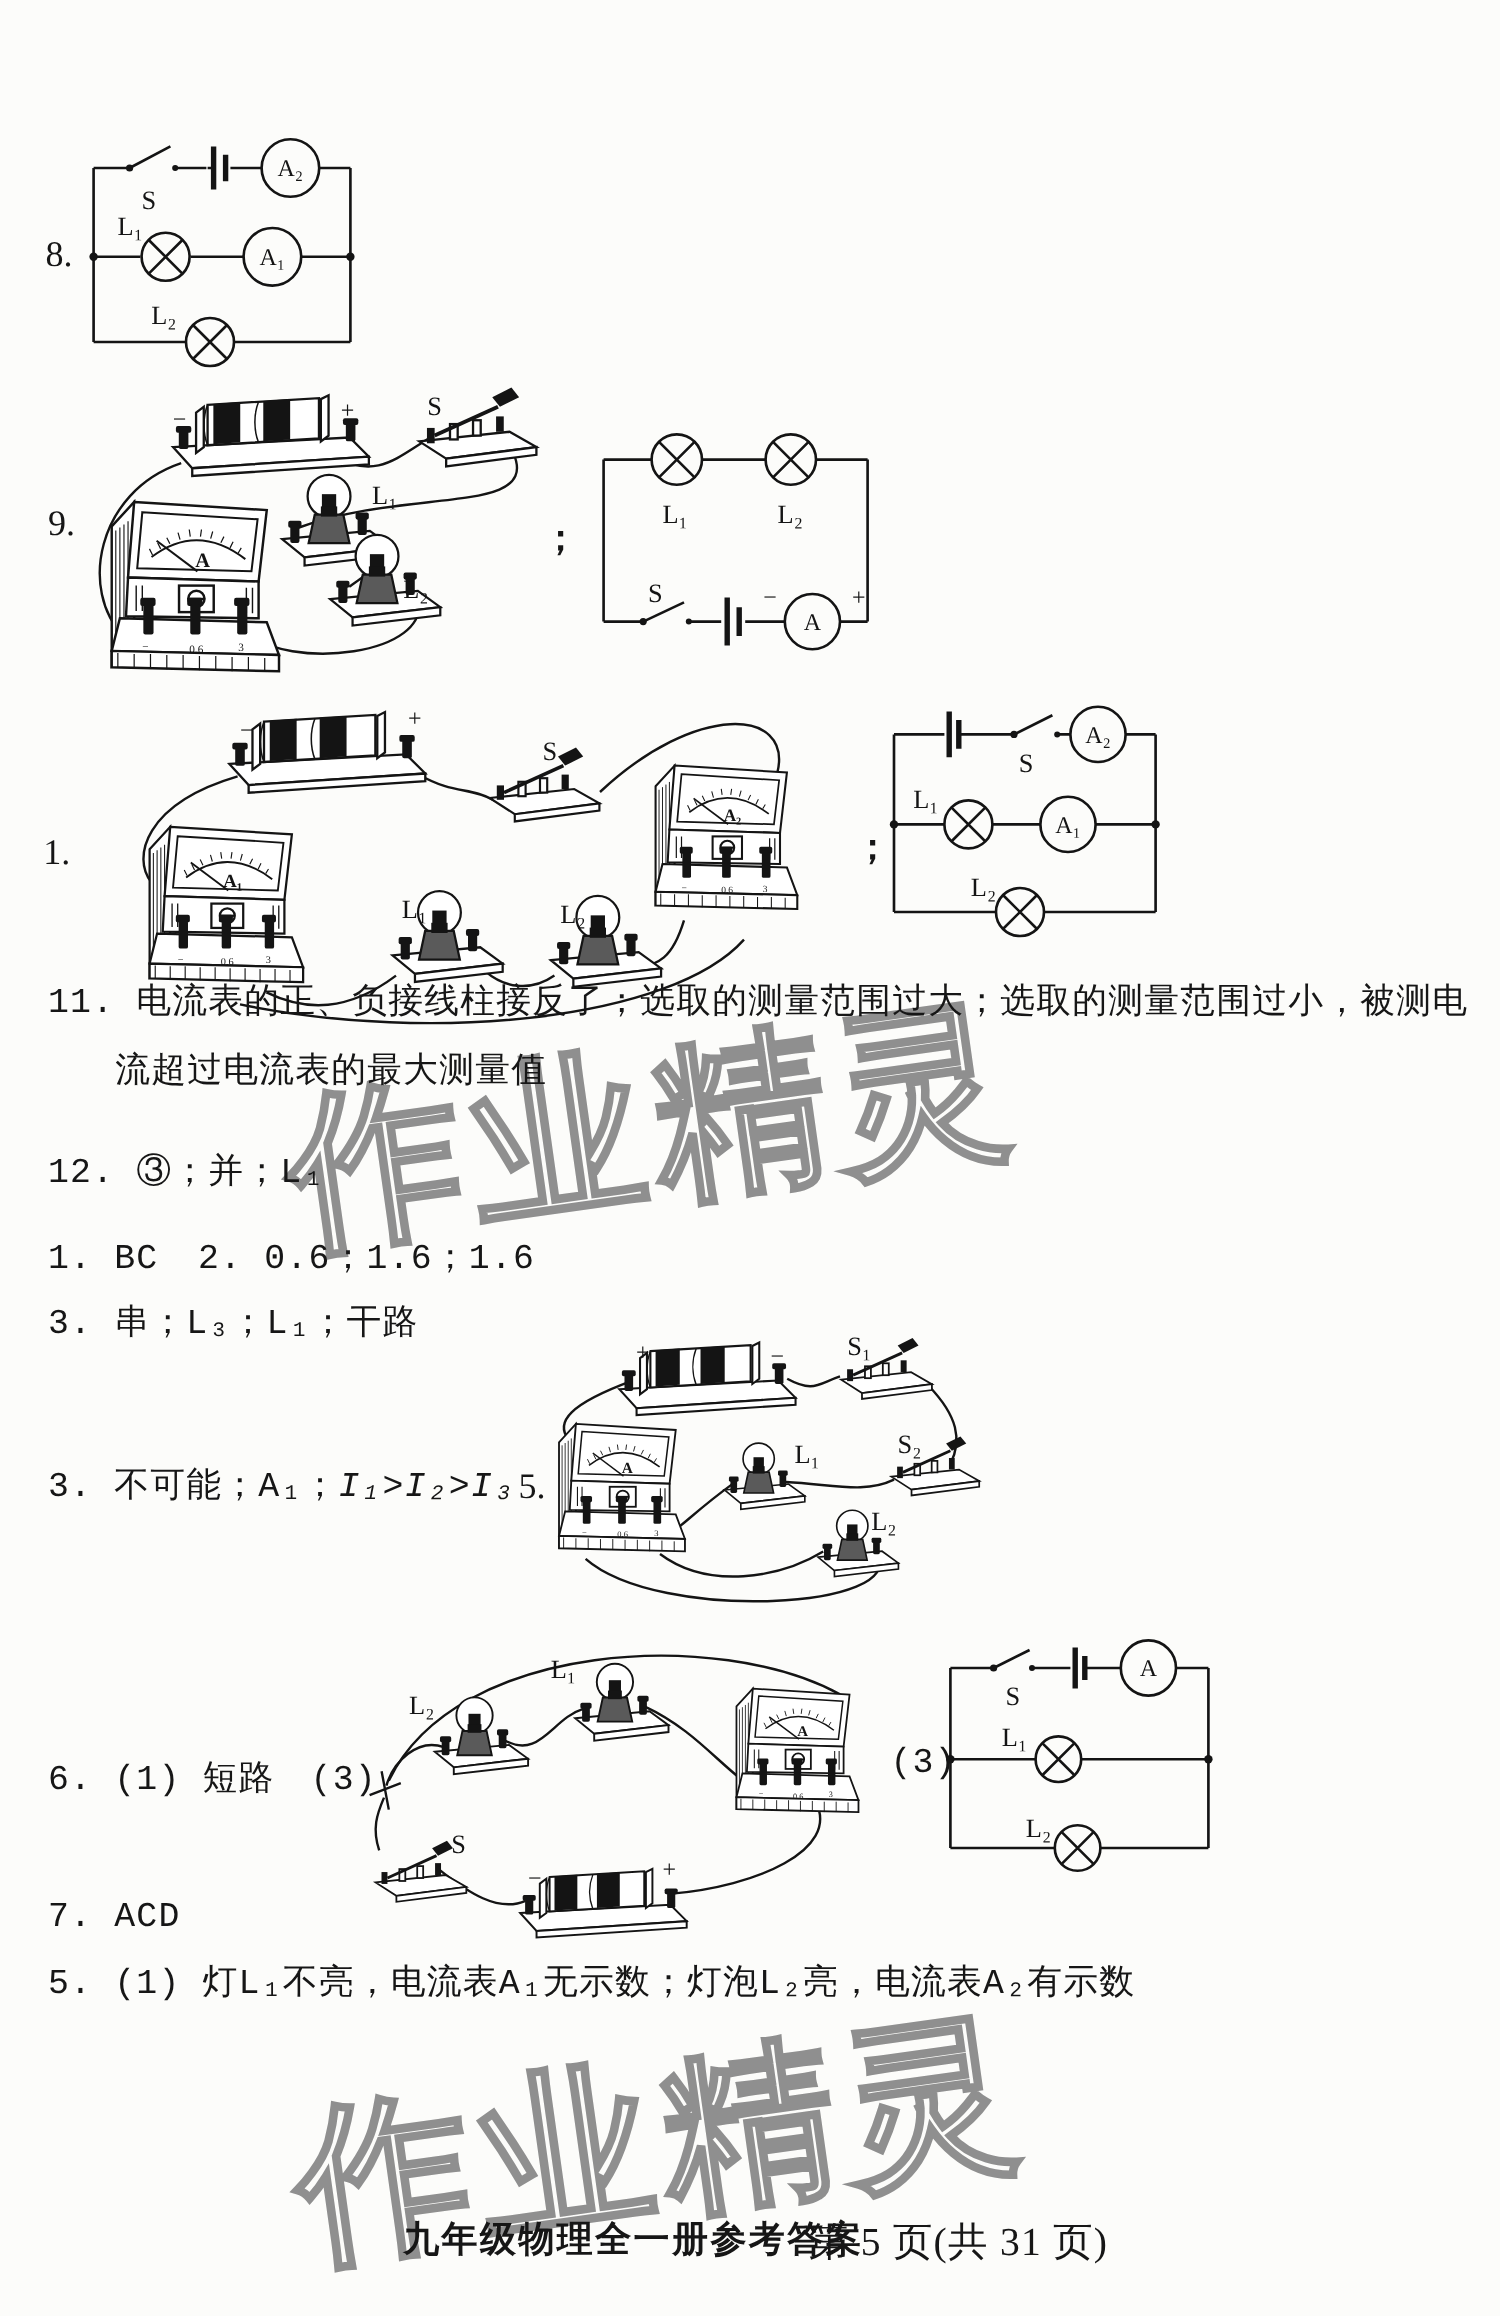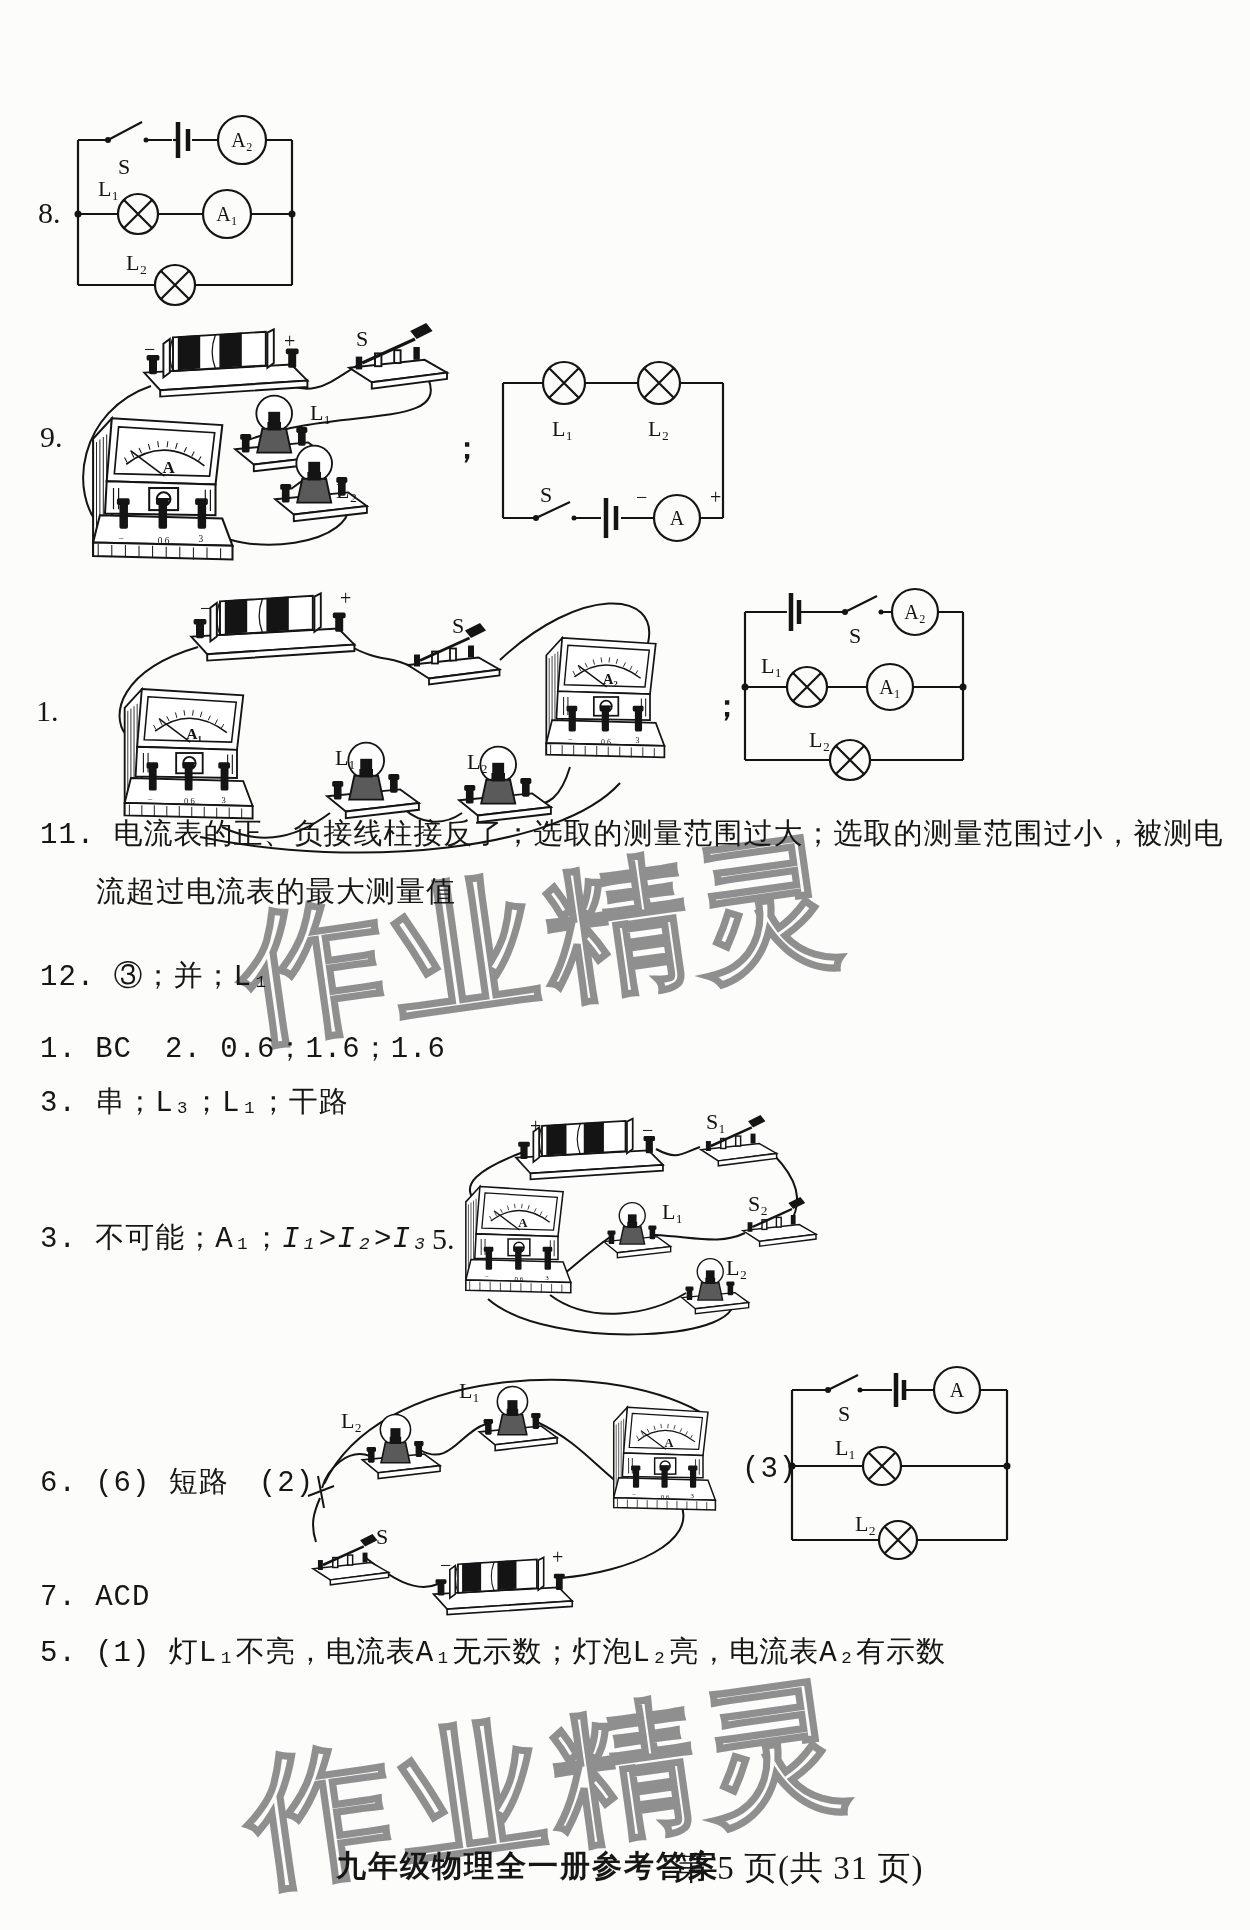--- a/index.html
+++ b/index.html
@@ -332,21 +332,21 @@
       <g transform="translate(308,112) scale(0.6)">
           <use href="#g-switch"></use>
         </g>
       <text class="schem-lbl" x="318" y="126">S₂</text>
       <g transform="translate(248,168) scale(0.62)">
           <use href="#g-lamp"></use>
         </g>
       <text class="schem-lbl" x="296" y="190">L₂</text>
     </svg>
 
-    <div class="abs txt" style="left:40px;top:1466px">6. (6) 短路　(2)</div>
+    <div class="abs txt" style="left:40px;top:1466px">6. (1) 短路　(3)</div>
     <svg class="abs" style="left:300px;top:1372px" width="470" height="265" viewBox="0 0 470 265">
       <g class="wire">
         <path d="M22,116 C28,96 48,76 70,84"></path>
         <path d="M20,126 C14,140 10,152 16,170"></path>
         <path d="M120,78 C150,95 160,60 186,52"></path>
         <path d="M237,50 C280,70 300,100 330,120"></path>
         <path d="M380,130 C400,170 330,200 260,206"></path>
         <path d="M138,212 C115,222 90,205 66,186"></path>
         <path d="M24,112 C80,-5 300,-15 400,40"></path>
       </g>

